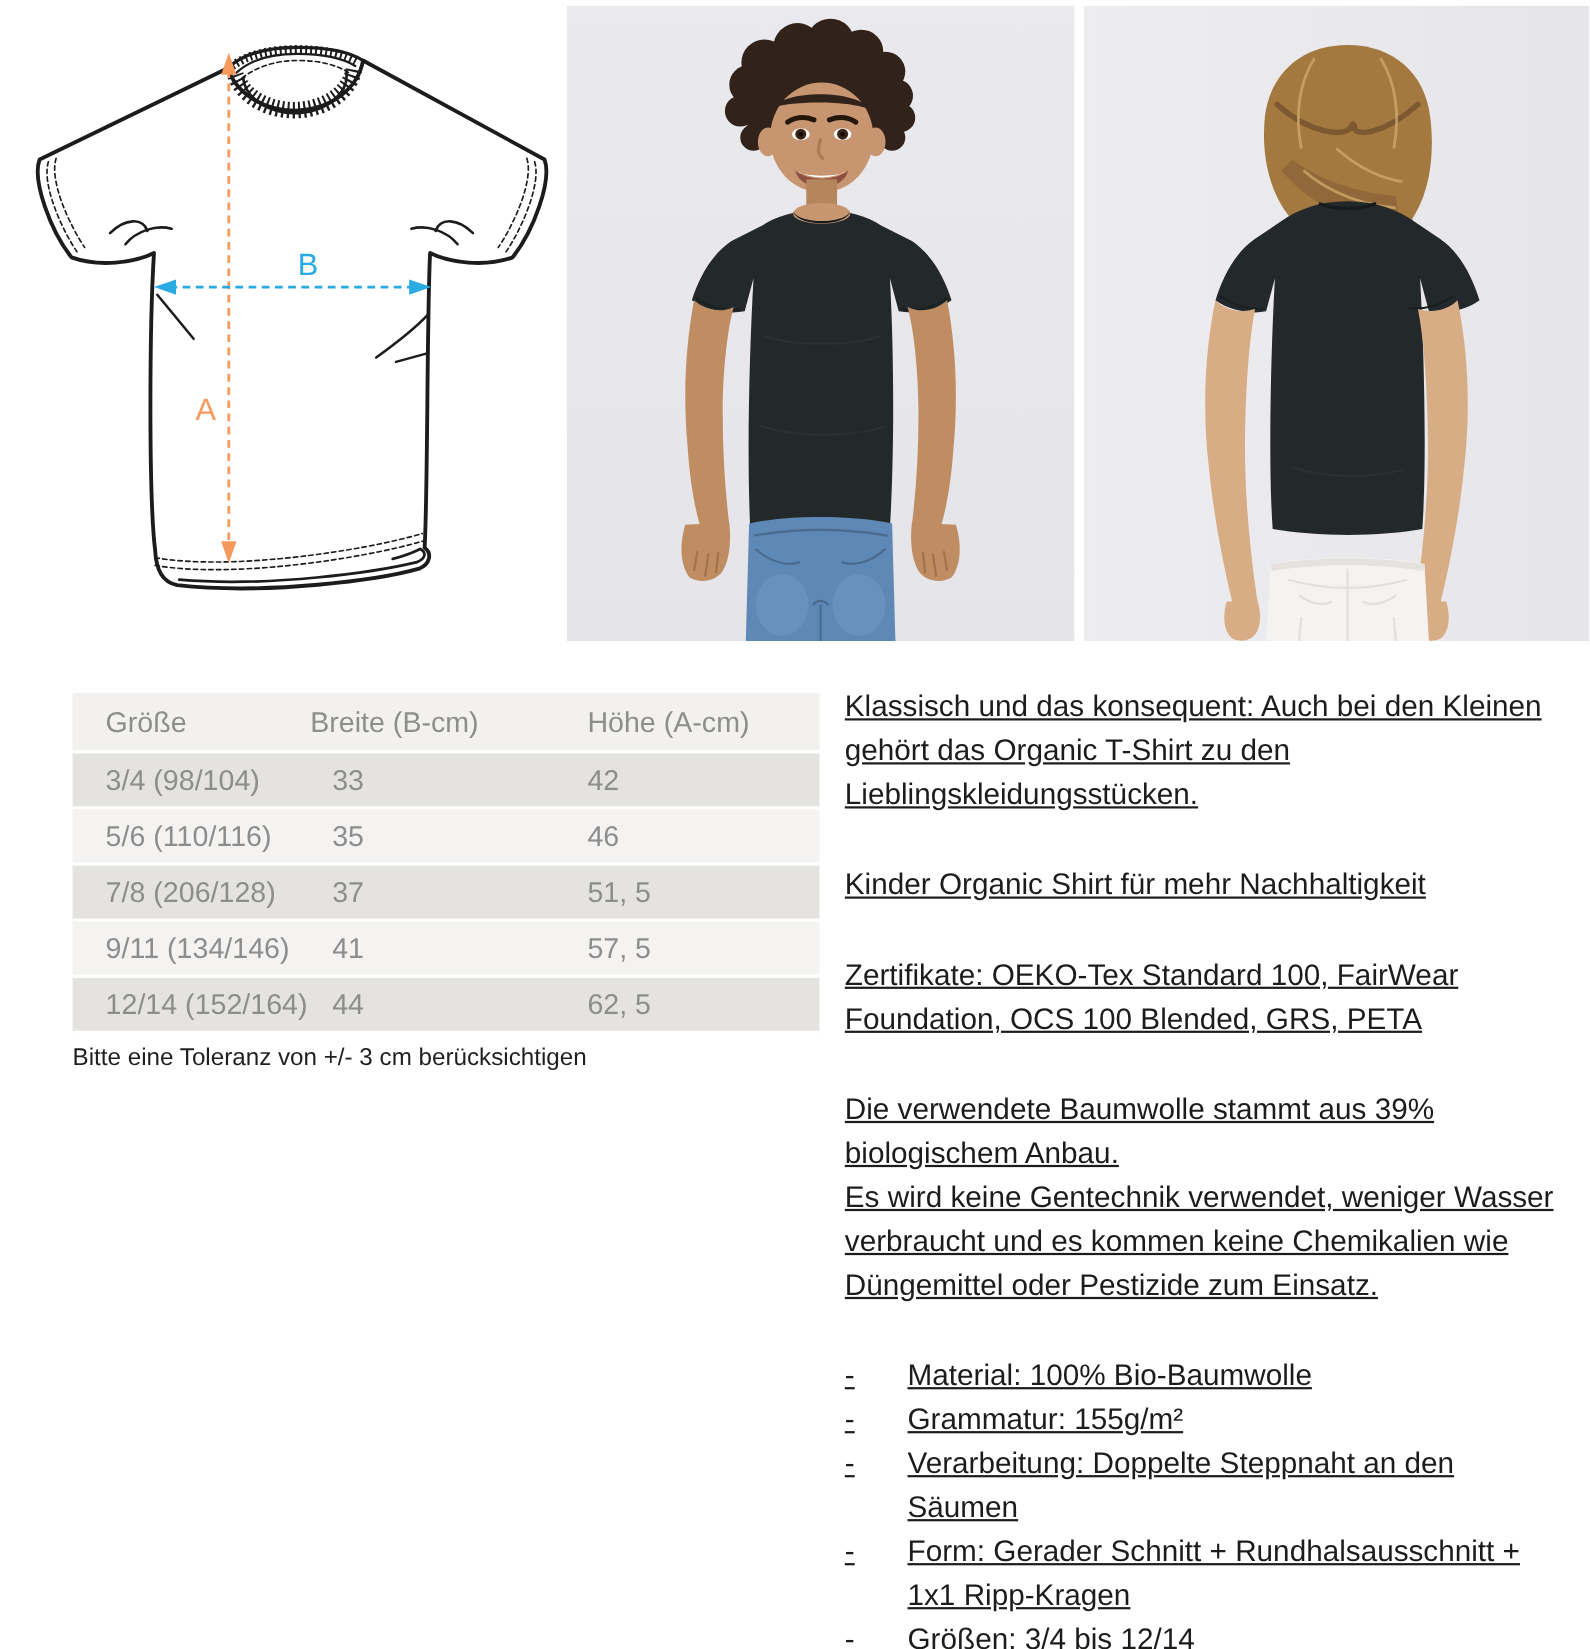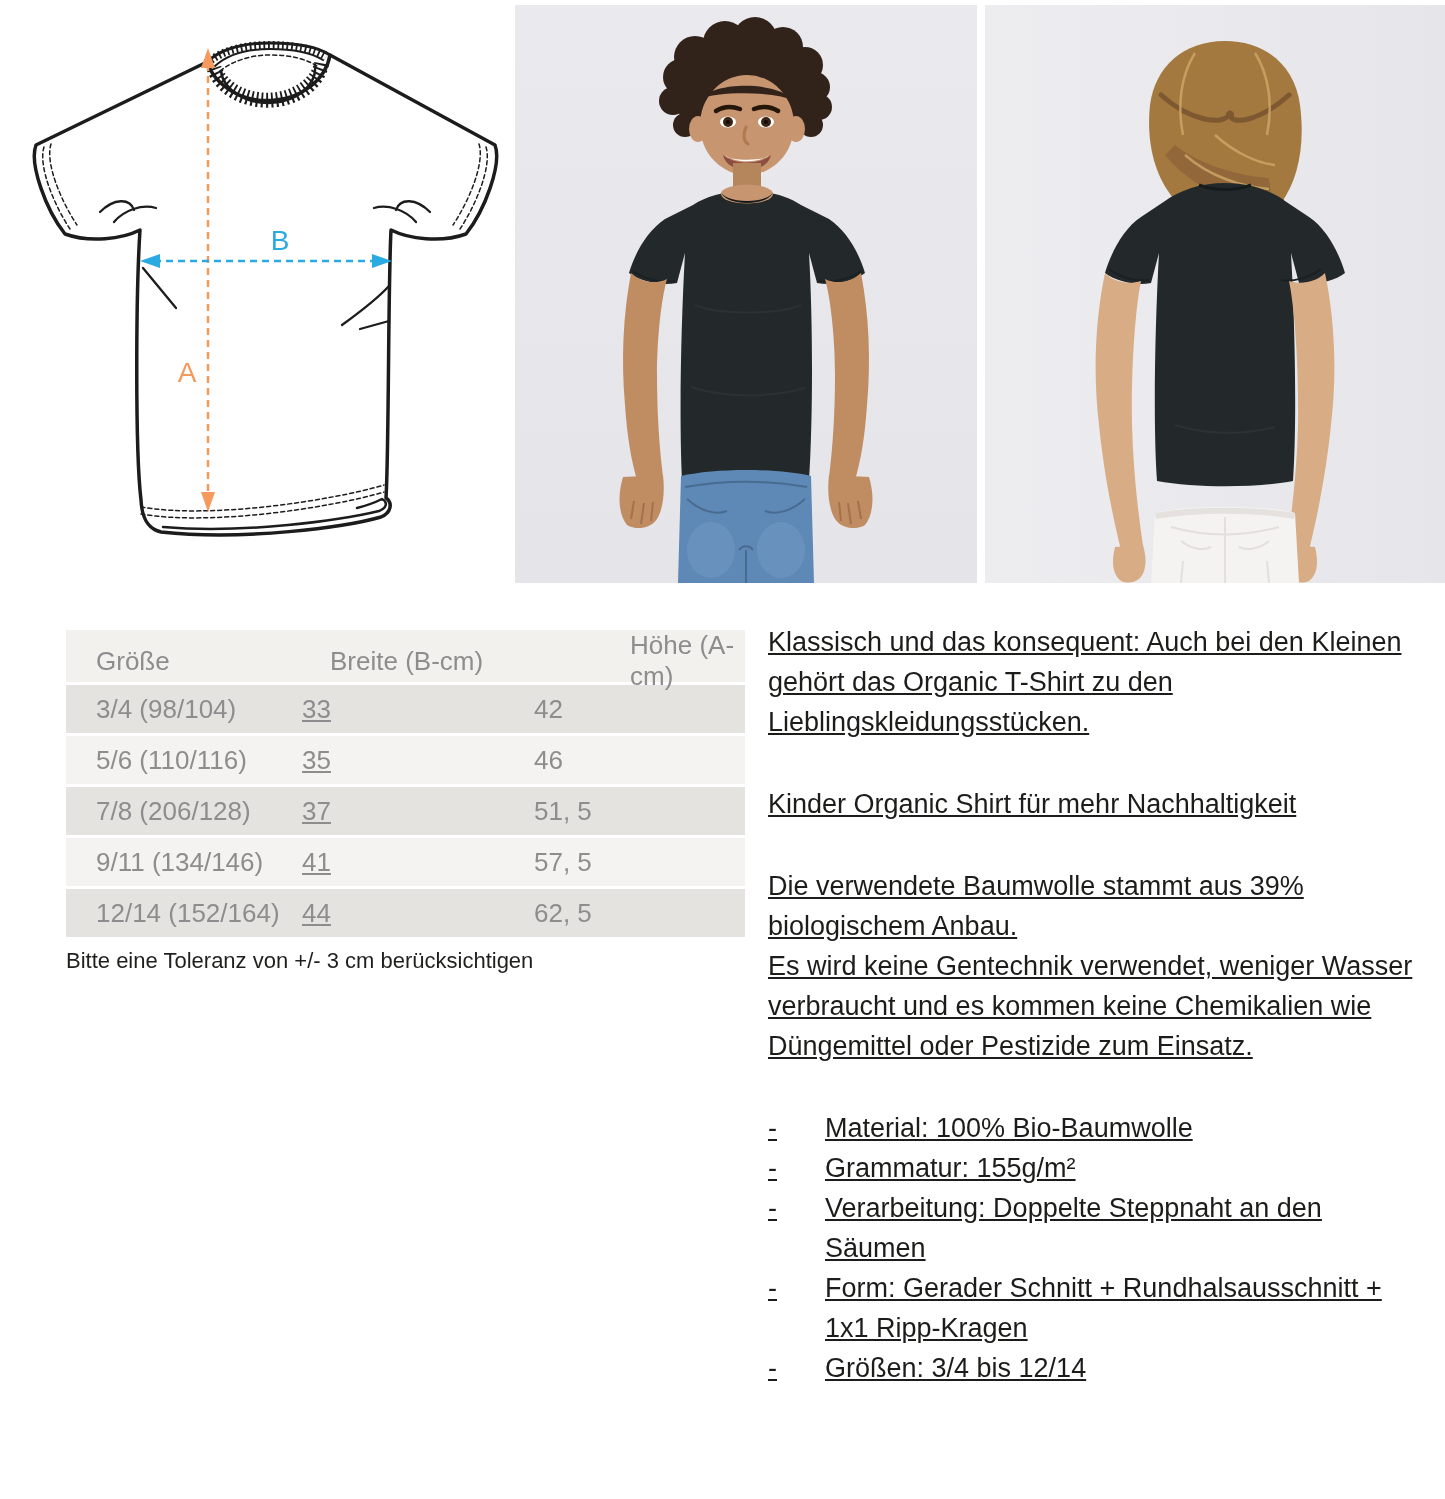--- a/index.html
+++ b/index.html
@@ -11,26 +11,26 @@
   .diagram svg{display:block;width:100%;height:100%;}
   
   .photo{top:5px;height:578px;overflow:hidden;}
   .photo svg{display:block;width:100%;height:100%;}
   .photo-front{left:515px;width:462px;}
   .photo-back{left:985px;width:460px;}
   
   .size-table{left:66px;top:630px;width:679px;font-size:26px;color:#8d8d8d;}
   .t-head,.t-row{display:grid;grid-template-columns:216px 252px 1fr;align-items:center;
                  border-bottom:3px solid #ffffff;}
-  .t-head{height:52px;background:#f2f1ee;gap:48px;}
+  .t-head{height:52px;background:#f2f1ee;}
   .t-row{height:48px;}
   .t-row:nth-of-type(even){background:#e4e3e0;}
   .t-row:nth-of-type(odd){background:#f4f3f1;}
   .c1{padding-left:30px;}
-  .t-row .c2{padding-left:20px;text-decoration:underline;}
+  .t-row .c2{padding-left:20px;}
   
   .tolerance{left:66px;top:948px;width:700px;font-size:22px;color:#1f1f1d;}
   
   .desc{left:768px;top:622px;width:652px;font-size:27px;line-height:40px;color:#1c1c1a;text-decoration:underline;}
   .para{margin:0 0 42px 0;white-space:pre-line;}
   .bullet{display:flex;}
   .dash{flex:0 0 22px;}
   .btext{flex:1;margin-left:35px;}
   svg text{font-family:"Liberation Sans",sans-serif;}
 </style>
@@ -287,20 +287,21 @@
 
   <div class="abs tolerance">Bitte eine Toleranz von +/- 3 cm berücksichtigen</div>
 
   <div class="abs desc">
     <div>
 
         <p class="para">Klassisch und das konsequent: Auch bei den Kleinen gehört das Organic T-Shirt zu den Lieblingskleidungsstü­cken.</p>
 
         <p class="para">Kinder Organic Shirt für mehr Nachhaltigkeit</p>
 
+        <p class="para">Zertifikate: OEKO-Tex Standard 100, FairWear Foundation, OCS 100 Blended, GRS, PETA</p>
 
         <p class="para">Die verwendete Baumwolle stammt aus 39% biologischem Anbau.
 Es wird keine Gentechnik verwendet, weniger Wasser verbraucht und es kommen keine Chemikalien wie Dün­gemittel oder Pestizide zum Einsatz.</p>
       </div>
     <div>
 
         <div class="bullet">
           <span class="dash">-</span>
           <span class="btext">Material: 100% Bio-Baumwolle</span>
         </div>

